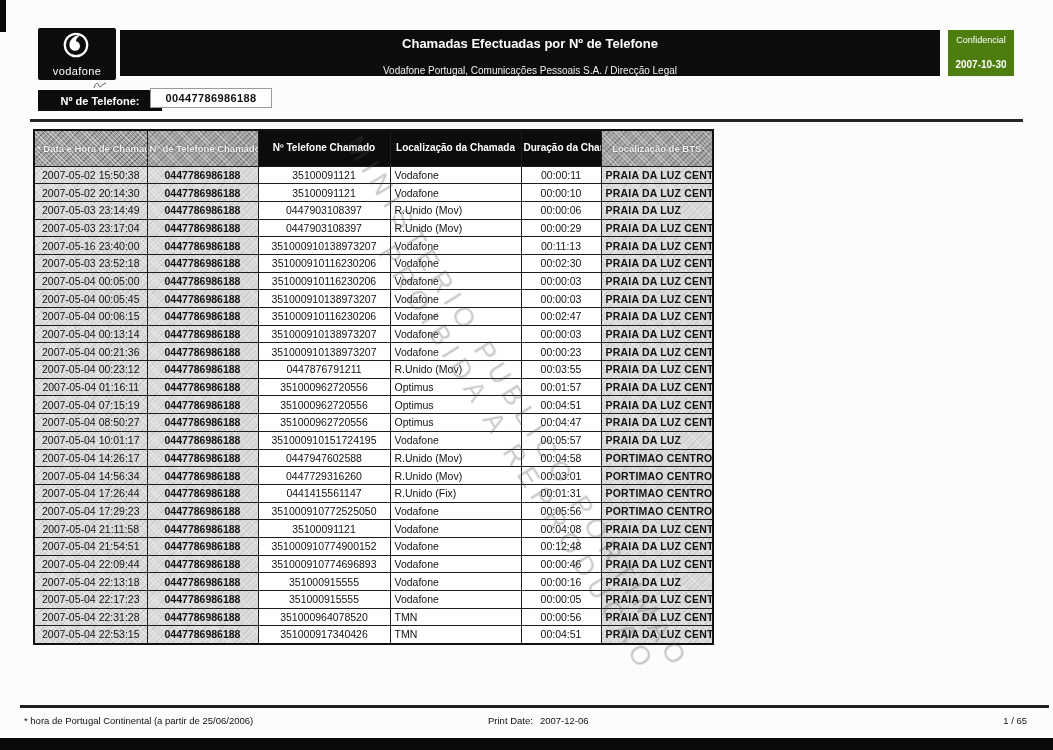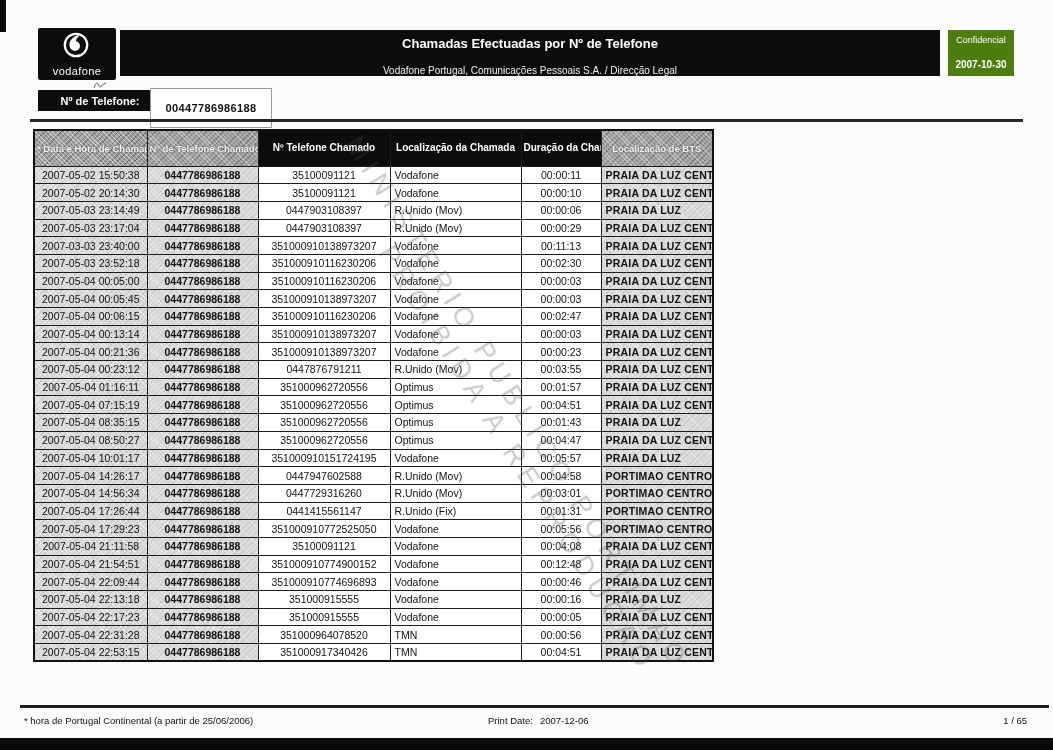--- a/index.html
+++ b/index.html
@@ -35,21 +35,21 @@
   .conf-label{color:#fff;font-size:9px;line-height:1;}
   .conf-date{color:#fff;font-size:10px;font-weight:bold;line-height:1;margin-top:12px;}
 
   
   .phone-label{
     position:absolute;left:38px;top:90px;width:124px;height:21px;background:#0c0c0c;
     color:#fff;font-size:11px;font-weight:bold;display:flex;align-items:center;justify-content:center;
   }
   .hand-mark{position:absolute;left:92px;top:80px;}
   .phone-value{
-    position:absolute;left:150px;top:88px;width:122px;height:40px;background:#fff;
+    position:absolute;left:150px;top:88px;width:122px;height:20px;background:#fff;
     border:1px solid #9a9a9a;box-sizing:border-box;
     font-size:11px;font-weight:bold;letter-spacing:.4px;
     display:flex;align-items:center;justify-content:center;
   }
   .rule-top{position:absolute;left:30px;top:119px;width:993px;height:3px;background:#262626;}
 
   
   .table-wrap{position:absolute;left:33px;top:129px;z-index:2;}
   table{border-collapse:collapse;table-layout:fixed;width:679px;background:#fff;border:2px solid #111;}
   th,td{border:1px solid #1c1c1c;overflow:hidden;white-space:nowrap;box-sizing:border-box;}
@@ -173,21 +173,21 @@
           </tr>
           <tr>
             <td class="c1 hatch-light">2007-05-03 23:17:04</td>
             <td class="c2 hatch-light">0447786986188</td>
             <td class="c3">0447903108397</td>
             <td class="c4">R.Unido (Mov)</td>
             <td class="c5">00:00:29</td>
             <td class="c6 hatch-light">PRAIA DA LUZ CENTRO</td>
           </tr>
           <tr>
-            <td class="c1 hatch-light">2007-03-03 23:40:00</td>
+            <td class="c1 hatch-light">2007-05-16 23:40:00</td>
             <td class="c2 hatch-light">0447786986188</td>
             <td class="c3">351000910138973207</td>
             <td class="c4">Vodafone</td>
             <td class="c5">00:11:13</td>
             <td class="c6 hatch-light">PRAIA DA LUZ CENTRO</td>
           </tr>
           <tr>
             <td class="c1 hatch-light">2007-05-03 23:52:18</td>
             <td class="c2 hatch-light">0447786986188</td>
             <td class="c3">351000910116230206</td>
@@ -251,28 +251,20 @@
             <td class="c5">00:01:57</td>
             <td class="c6 hatch-light">PRAIA DA LUZ CENTRO</td>
           </tr>
           <tr>
             <td class="c1 hatch-light">2007-05-04 07:15:19</td>
             <td class="c2 hatch-light">0447786986188</td>
             <td class="c3">351000962720556</td>
             <td class="c4">Optimus</td>
             <td class="c5">00:04:51</td>
             <td class="c6 hatch-light">PRAIA DA LUZ CENTRO</td>
-          </tr>
-          <tr>
-            <td class="c1 hatch-light">2007-05-04 08:35:15</td>
-            <td class="c2 hatch-light">0447786986188</td>
-            <td class="c3">351000962720556</td>
-            <td class="c4">Optimus</td>
-            <td class="c5">00:01:43</td>
-            <td class="c6 hatch-light">PRAIA DA LUZ</td>
           </tr>
           <tr>
             <td class="c1 hatch-light">2007-05-04 08:50:27</td>
             <td class="c2 hatch-light">0447786986188</td>
             <td class="c3">351000962720556</td>
             <td class="c4">Optimus</td>
             <td class="c5">00:04:47</td>
             <td class="c6 hatch-light">PRAIA DA LUZ CENTRO</td>
           </tr>
           <tr>

